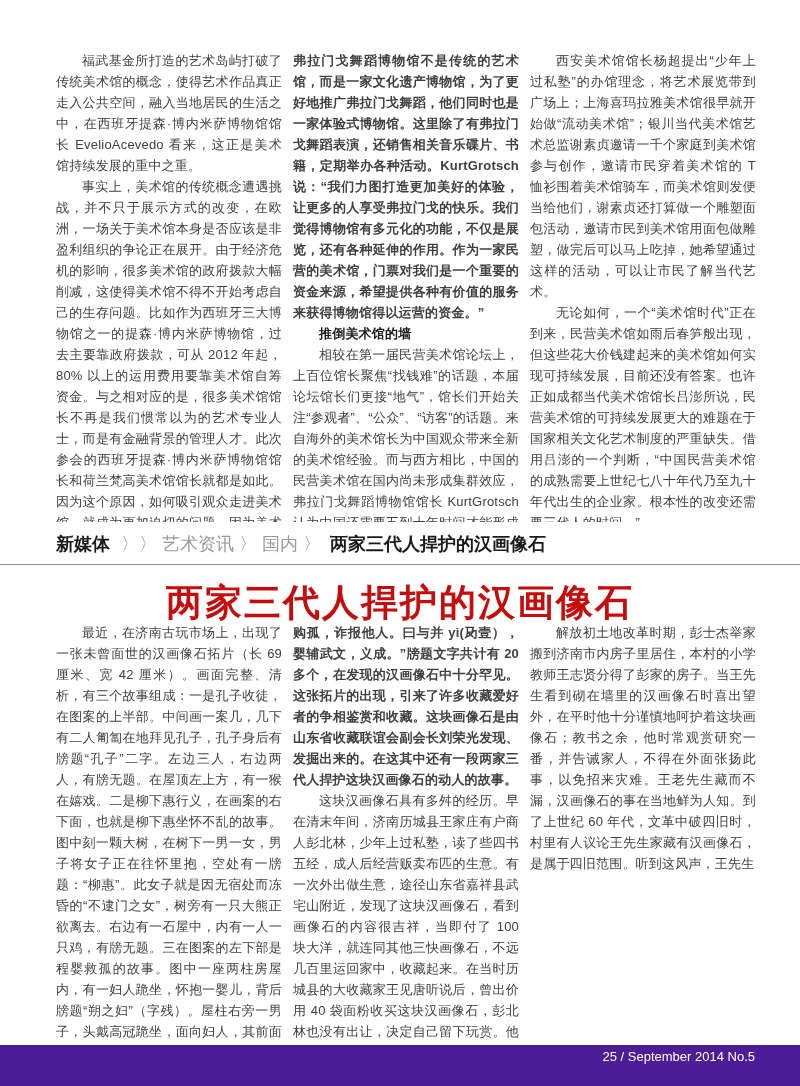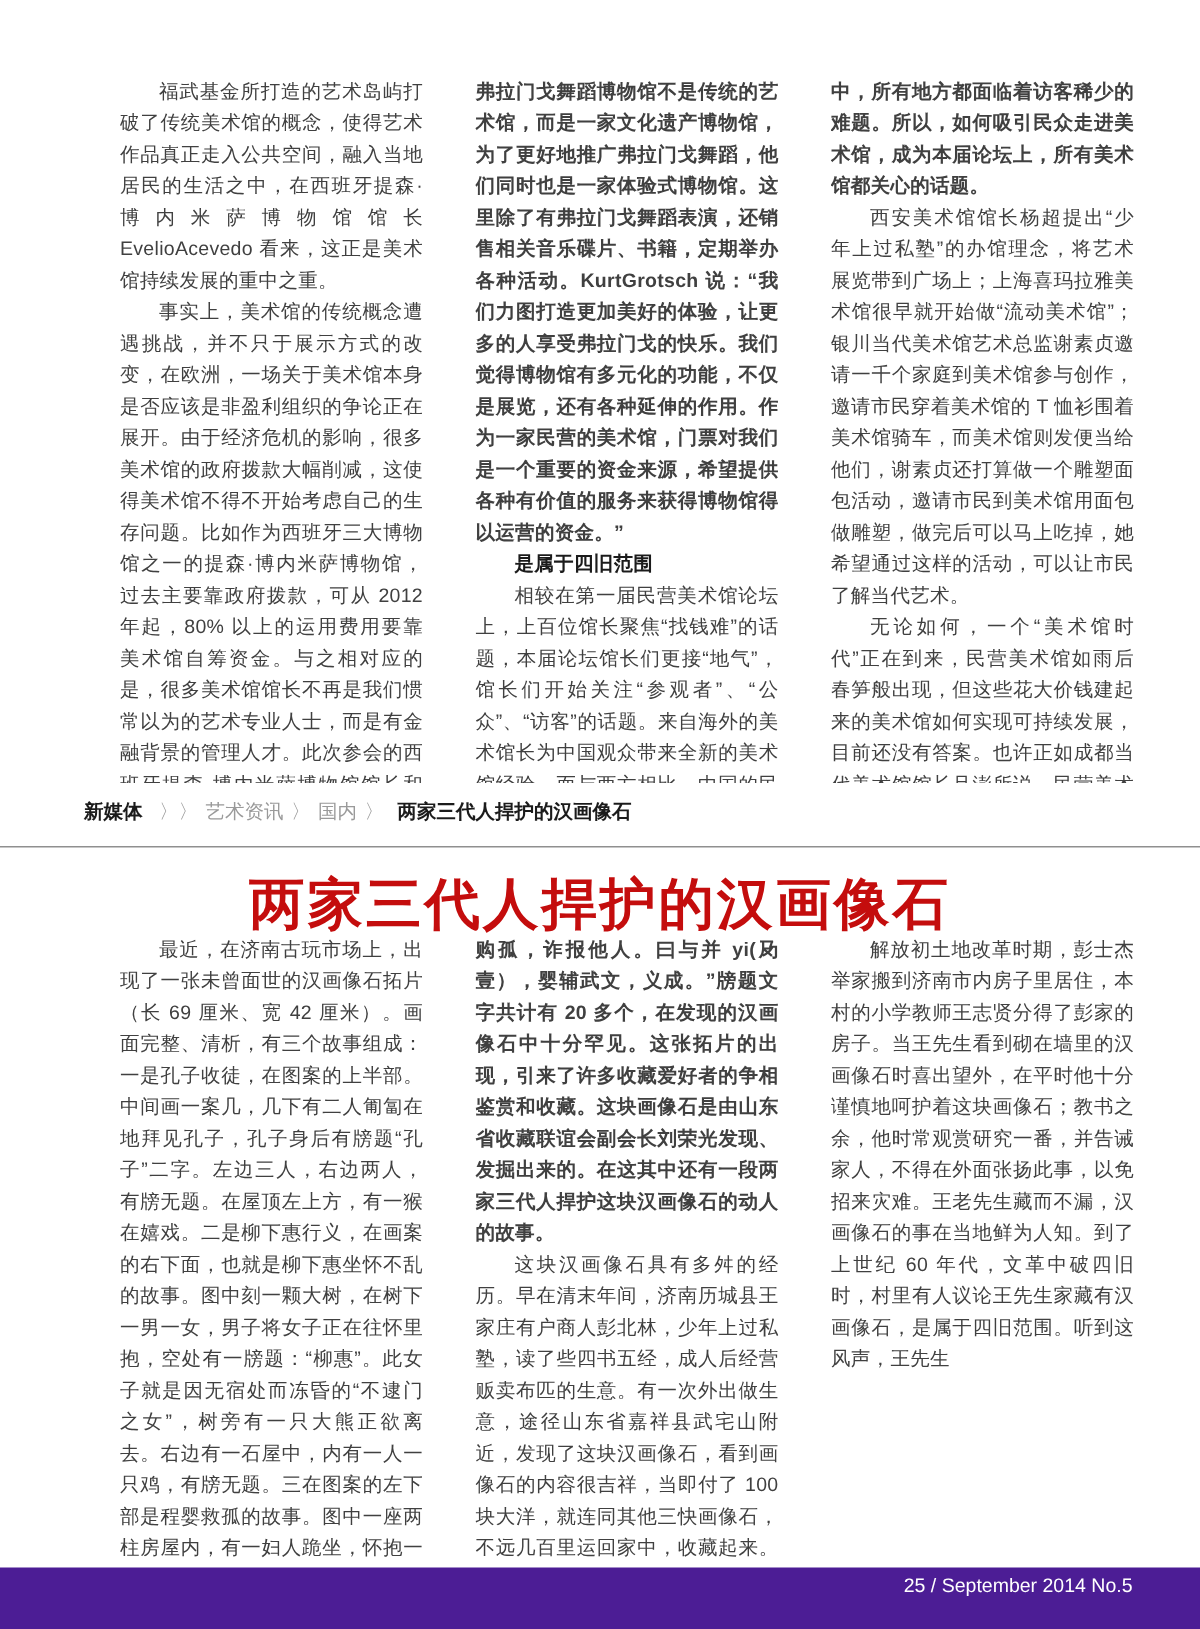--- a/index.html
+++ b/index.html
@@ -1,26 +1,26 @@
 <!DOCTYPE html>
 <html><head>
 <meta charset="utf-8">
 <style>
   html,body{margin:0;padding:0;background:#e8e8e8;}
   #page{position:relative;width:800px;height:1086px;background:#ffffff;margin:0 auto;
         font-family:"Liberation Sans","DejaVu Sans",sans-serif;overflow:hidden;}
   .cols{position:absolute;left:56px;width:700px;display:flex;gap:11px;}
   .col{width:226px;overflow:hidden;color:#404040;font-size:13px;line-height:21px;
-       text-align:justify;letter-spacing:0.2px;margin-left:24px;}
+       text-align:justify;letter-spacing:0.2px;}
   .col p{margin:0;text-indent:2em;}
   .col p.cont{text-indent:0;font-weight:bold;}
   .col p.subhead{font-weight:bold;color:#1b1b1b;text-indent:2em;}
   #top-section{top:50px;height:472px;}
   #bottom-section{top:622px;height:420px;}
-  #nav{position:absolute;top:532px;left:56px;width:700px;font-size:13px;
+  #nav{position:absolute;top:532px;left:56px;width:700px;font-size:18px;
        white-space:nowrap;color:#9a9a9a;}
   #nav .brand{font-weight:bold;color:#1b1b1b;margin-right:6px;}
   #nav .sep{color:#9a9a9a;margin:0 5px;}
   #nav .crumb{color:#9a9a9a;}
   #nav .current{font-weight:bold;color:#1b1b1b;margin-left:4px;}
   #rule{position:absolute;top:564px;left:0;width:800px;height:0;
         border-top:1px solid #8f8f8f;}
   #article-title{position:absolute;top:578px;left:0;width:800px;text-align:center;
         font-size:37px;font-weight:bold;letter-spacing:2px;color:#c40d0d;margin:0;}
   #footer{position:absolute;top:1045px;left:0;width:800px;height:41px;background:#4c1d95;
@@ -32,25 +32,24 @@
 
 <div id="page">
 
   <div id="top-section" class="cols">
     <div class="col">
       <p>福武基金所打造的艺术岛屿打破了传统美术馆的概念，使得艺术作品真正走入公共空间，融入当地居民的生活之中，在西班牙提森·博内米萨博物馆馆长 EvelioAcevedo 看来，这正是美术馆持续发展的重中之重。</p>
       <p>事实上，美术馆的传统概念遭遇挑战，并不只于展示方式的改变，在欧洲，一场关于美术馆本身是否应该是非盈利组织的争论正在展开。由于经济危机的影响，很多美术馆的政府拨款大幅削减，这使得美术馆不得不开始考虑自己的生存问题。比如作为西班牙三大博物馆之一的提森·博内米萨博物馆，过去主要靠政府拨款，可从 2012 年起，80% 以上的运用费用要靠美术馆自筹资金。与之相对应的是，很多美术馆馆长不再是我们惯常以为的艺术专业人士，而是有金融背景的管理人才。此次参会的西班牙提森·博内米萨博物馆馆长和荷兰梵高美术馆馆长就都是如此。因为这个原因，如何吸引观众走进美术馆，就成为更加迫切的问题，因为美术馆的很大部分收入要依靠门票的销售。位于西班牙塞维利亚的弗拉门戈舞蹈博物馆馆长 KurtGrotsch 讲述了他们独特的经验。</p>
     </div>
     <div class="col">
       <p class="cont">弗拉门戈舞蹈博物馆不是传统的艺术馆，而是一家文化遗产博物馆，为了更好地推广弗拉门戈舞蹈，他们同时也是一家体验式博物馆。这里除了有弗拉门戈舞蹈表演，还销售相关音乐碟片、书籍，定期举办各种活动。KurtGrotsch 说：“我们力图打造更加美好的体验，让更多的人享受弗拉门戈的快乐。我们觉得博物馆有多元化的功能，不仅是展览，还有各种延伸的作用。作为一家民营的美术馆，门票对我们是一个重要的资金来源，希望提供各种有价值的服务来获得博物馆得以运营的资金。”</p>
-      <p class="subhead">是属于四旧范围</p>
+      <p class="subhead">推倒美术馆的墙</p>
       <p>相较在第一届民营美术馆论坛上，上百位馆长聚焦“找钱难”的话题，本届论坛馆长们更接“地气”，馆长们开始关注“参观者”、“公众”、“访客”的话题。来自海外的美术馆长为中国观众带来全新的美术馆经验。而与西方相比，中国的民营美术馆在国内尚未形成集群效应，弗拉门戈舞蹈博物馆馆长 KurtGrotsch 认为中国还需要五到十年时间才能形成美术馆、博物馆的集群效应。福武基金首席执行官福武总一郎恰恰认为在民营美术馆发展的前十年</p>
     </div>
     <div class="col">
-      <p class="cont">中，所有地方都面临着访客稀少的难题。所以，如何吸引民众走进美术馆，成为本届论坛上，所有美术馆都关心的话题。</p>
       <p>西安美术馆馆长杨超提出“少年上过私塾”的办馆理念，将艺术展览带到广场上；上海喜玛拉雅美术馆很早就开始做“流动美术馆”；银川当代美术馆艺术总监谢素贞邀请一千个家庭到美术馆参与创作，邀请市民穿着美术馆的 T 恤衫围着美术馆骑车，而美术馆则发便当给他们，谢素贞还打算做一个雕塑面包活动，邀请市民到美术馆用面包做雕塑，做完后可以马上吃掉，她希望通过这样的活动，可以让市民了解当代艺术。</p>
       <p>无论如何，一个“美术馆时代”正在到来，民营美术馆如雨后春笋般出现，但这些花大价钱建起来的美术馆如何实现可持续发展，目前还没有答案。也许正如成都当代美术馆馆长吕澎所说，民营美术馆的可持续发展更大的难题在于国家相关文化艺术制度的严重缺失。借用吕澎的一个判断，“中国民营美术馆的成熟需要上世纪七八十年代乃至九十年代出生的企业家。根本性的改变还需要三代人的时间。”</p>
     </div>
   </div>
 
   <div id="nav">
     <span class="brand">新媒体</span><span class="sep">〉〉</span><span class="crumb">艺术资讯</span><span class="sep">〉</span><span class="crumb">国内</span><span class="sep">〉</span><span class="current">两家三代人捍护的汉画像石</span>
   </div>
   <div id="rule"></div>
 

